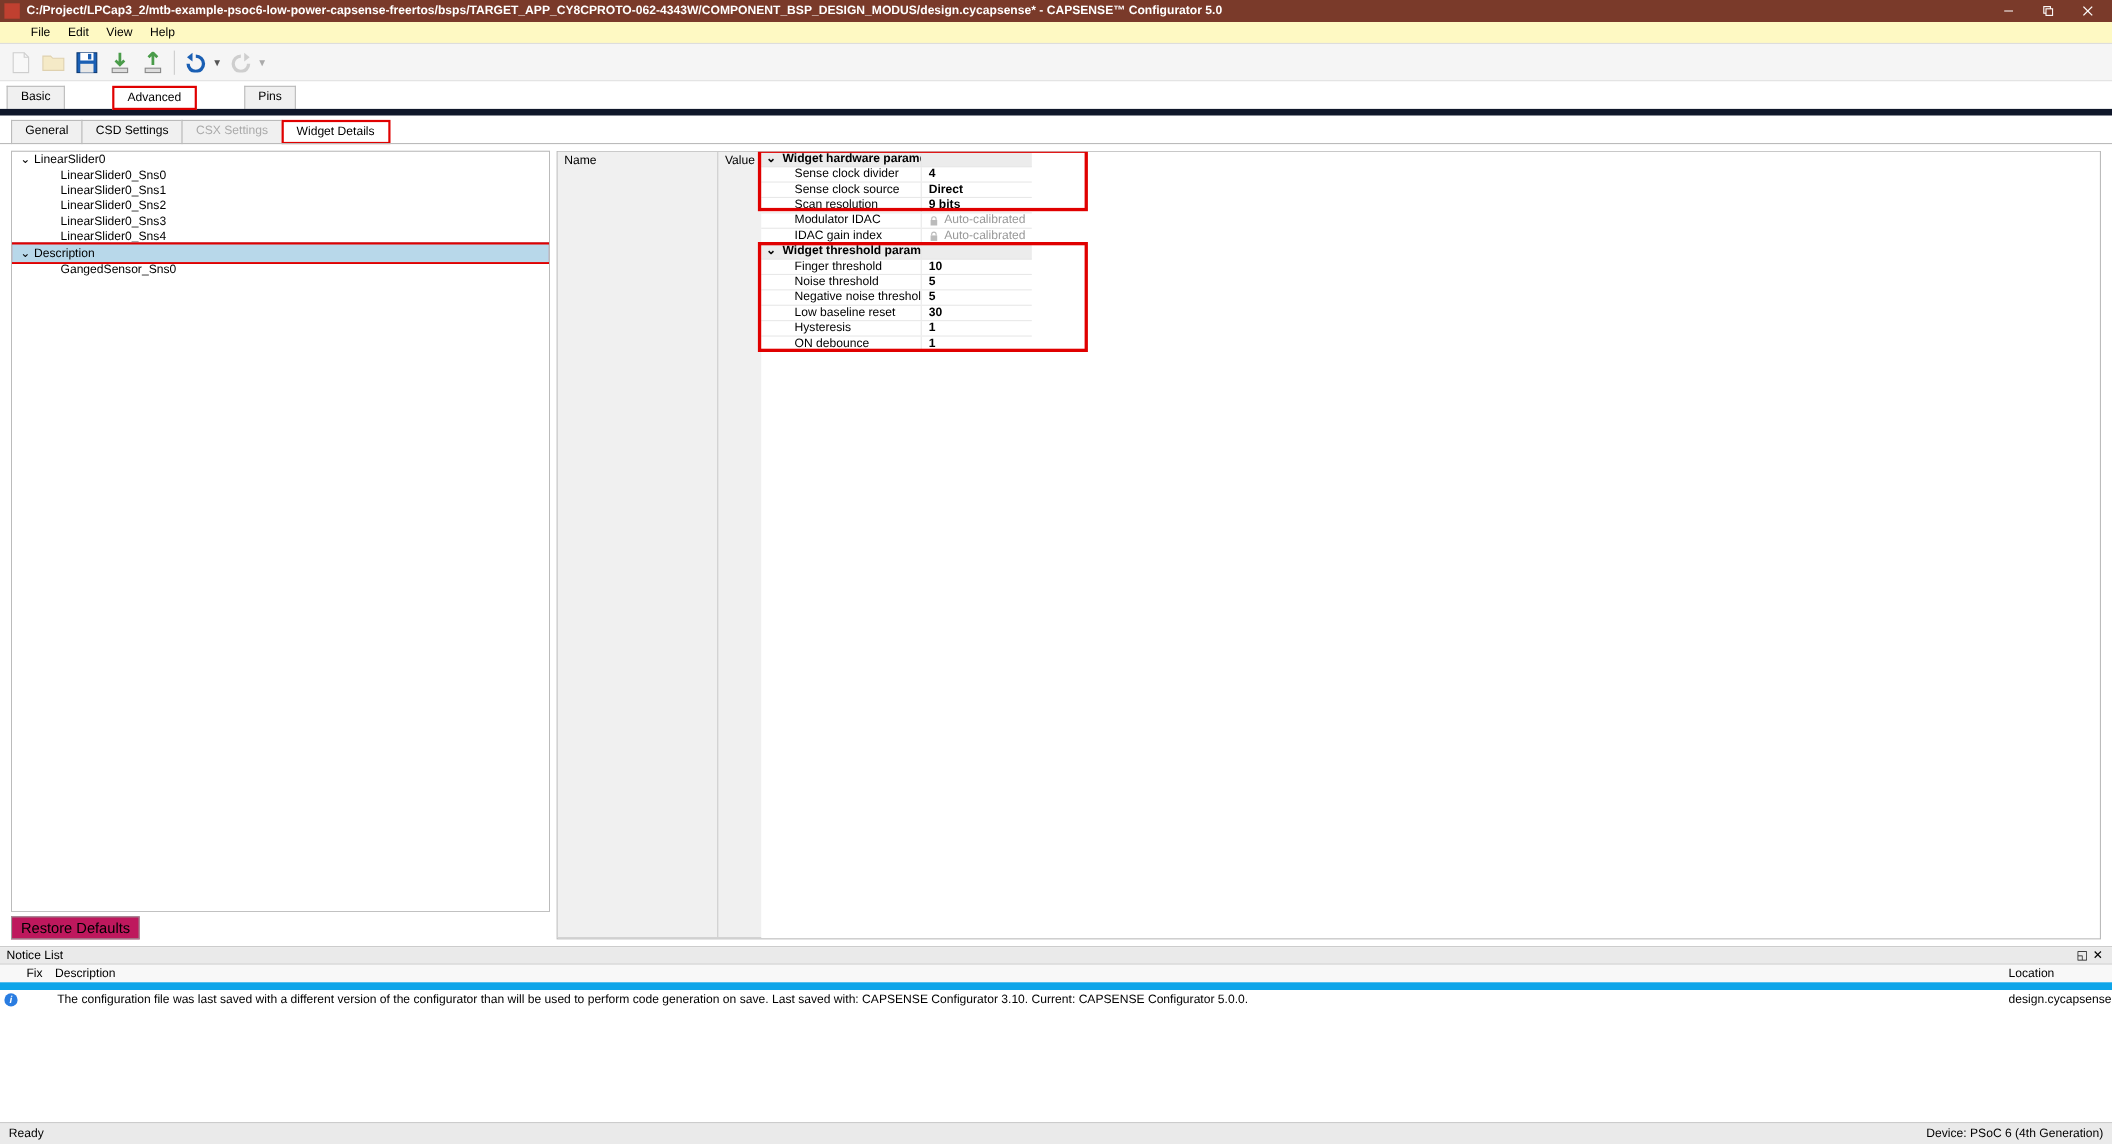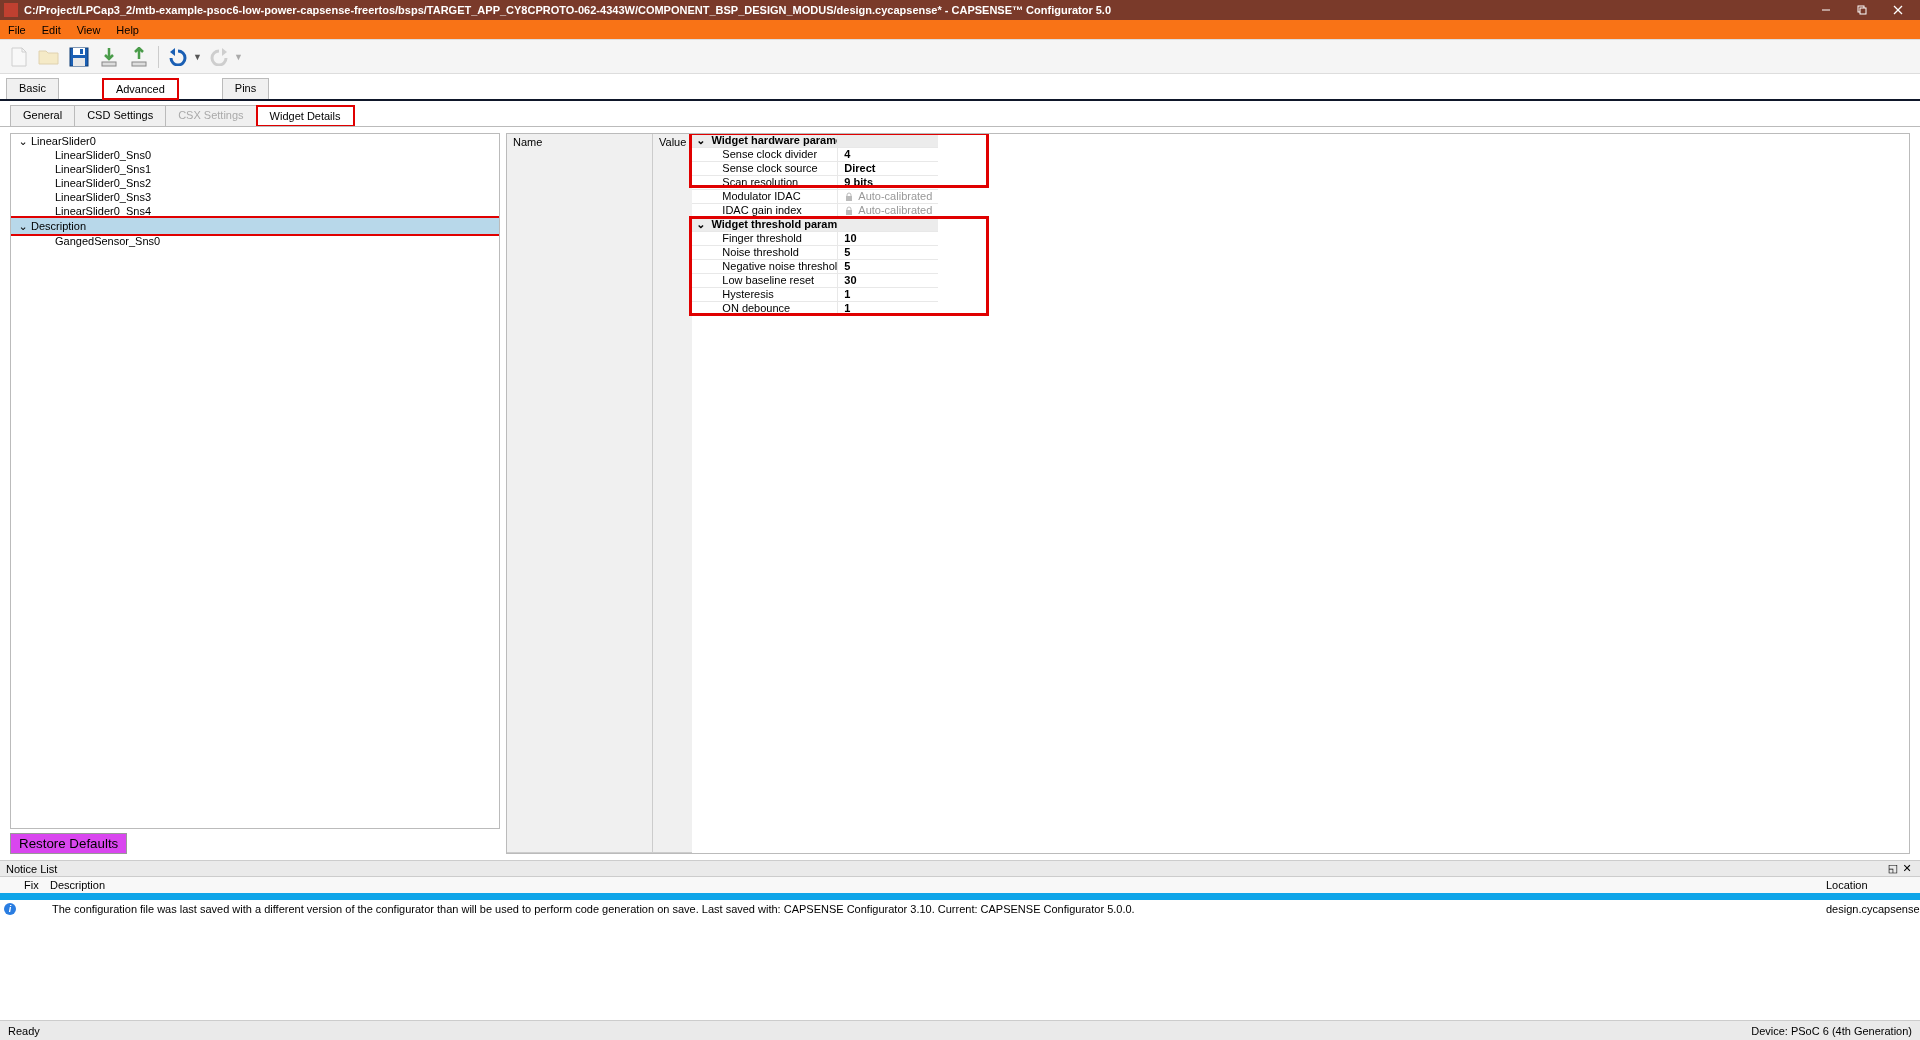--- a/index.html
+++ b/index.html
@@ -4,48 +4,48 @@
   <style>
     * { box-sizing: border-box; margin: 0; padding: 0; font-family: "Segoe UI", Tahoma, sans-serif; }
     body { background: #fff; font-size: 11px; color: #000; overflow: hidden; height: 100vh; display: flex; flex-direction: column; }
     
     .titlebar { background: #7a3a2a; height: 20px; display: flex; align-items: center; padding: 0 4px; color: #fff; }
     .titlebar-icon { width: 14px; height: 14px; background: #c04030; margin-right: 6px; }
     .titlebar-text { flex: 1; font-size: 11px; white-space: nowrap; overflow: hidden; font-weight: bold; }
     .win-controls { display: flex; gap: 0; }
     .win-btn { width: 36px; height: 20px; display: flex; align-items: center; justify-content: center; color: #fff; cursor: pointer; }
     
-    .menubar { background: #f97316; height: 20px; display: flex; align-items: center; padding: 0 0; border-bottom: 1px solid #ddd; }
+    .menubar { background: #fef9c3; height: 20px; display: flex; align-items: center; padding: 0 20px; border-bottom: 1px solid #ddd; }
     .menu-item { padding: 2px 8px; cursor: pointer; }
     
     .toolbar { background: #f5f5f5; height: 34px; display: flex; align-items: center; padding: 0 6px; gap: 4px; border-bottom: 1px solid #ddd; }
     .tool-btn { width: 26px; height: 26px; display: flex; align-items: center; justify-content: center; cursor: pointer; }
     .tool-btn.disabled { opacity: 0.35; cursor: default; }
     .tool-sep { width: 1px; height: 22px; background: #ccc; margin: 0 2px; }
     
     .main-tabs { display: flex; background: #fff; padding: 4px 6px 0 6px; gap: 44px; }
     .main-tab { padding: 3px 12px; border: 1px solid #bbb; border-bottom: none; background: #f0f0f0; cursor: pointer; margin-right: -1px; }
     .main-tab.active { background: #fff; position: relative; z-index: 2; }
     .highlight-red { border: 2px solid #e00000 !important; }
     
-    .sub-tabs { display: flex; background: #fff; padding: 4px 10px 0 10px; border-top: 2px solid #0f172a; margin-top: -1px; }
+    .sub-tabs { display: flex; background: #fff; padding: 4px 10px 0 10px; border-top: 6px solid #0f172a; margin-top: -1px; }
     .sub-tab { padding: 3px 12px; border: 1px solid #bbb; border-bottom: none; background: #f0f0f0; cursor: pointer; margin-right: -1px; }
     .sub-tab.active { background: #fff; }
     .sub-tab.disabled { color: #aaa; }
     
     .content-area { display: flex; flex: 1; padding: 6px 10px; gap: 6px; overflow: hidden; border-top: 1px solid #bbb; margin-top: -1px; }
     
     .left-panel { width: 490px; display: flex; flex-direction: column; }
     .tree-box { flex: 1; border: 1px solid #bbb; background: #fff; overflow: auto; }
     .tree-item { padding: 0 0 0 20px; line-height: 14px; cursor: pointer; white-space: nowrap; height: 14px; display: flex; align-items: center; }
     .tree-item.parent { padding-left: 6px; }
     .tree-item.child { padding-left: 44px; }
     .tree-item.selected { background: #b8d8ea; border: 2px solid #e00000; margin: -2px; position: relative; z-index: 1; height: auto; padding-top: 1px; padding-bottom: 1px; }
     .tree-caret { display: inline-block; width: 12px; text-align: center; margin-right: 2px; }
-    .restore-btn { margin-top: 4px; padding: 2px 8px; border: 1px solid #999; background: #d946ef; cursor: pointer; width: fit-content; }
+    .restore-btn { margin-top: 4px; padding: 2px 8px; border: 1px solid #999; background: #be185d; cursor: pointer; width: fit-content; }
     
     .right-panel { flex: 1; border: 1px solid #bbb; background: #fff; display: flex; flex-direction: row; overflow: auto; }
     .grid-header { display: flex; background: #f0f0f0; border-bottom: 1px solid #ccc; }
     .grid-header .col1 { width: 146px; padding: 2px 6px; border-right: 1px solid #ccc; }
     .grid-header .col2 { flex: 1; padding: 2px 6px; }
     
     .grid-row { display: flex; border-bottom: 1px solid #e8e8e8; line-height: 13px; height: 14px; }
     .grid-row.group { background: #ececec; font-weight: bold; }
     .grid-row .col1 { width: 146px; padding: 0 6px 0 30px; border-right: 1px solid #e8e8e8; white-space: nowrap; overflow: hidden; }
     .grid-row.group .col1 { padding-left: 4px; }

